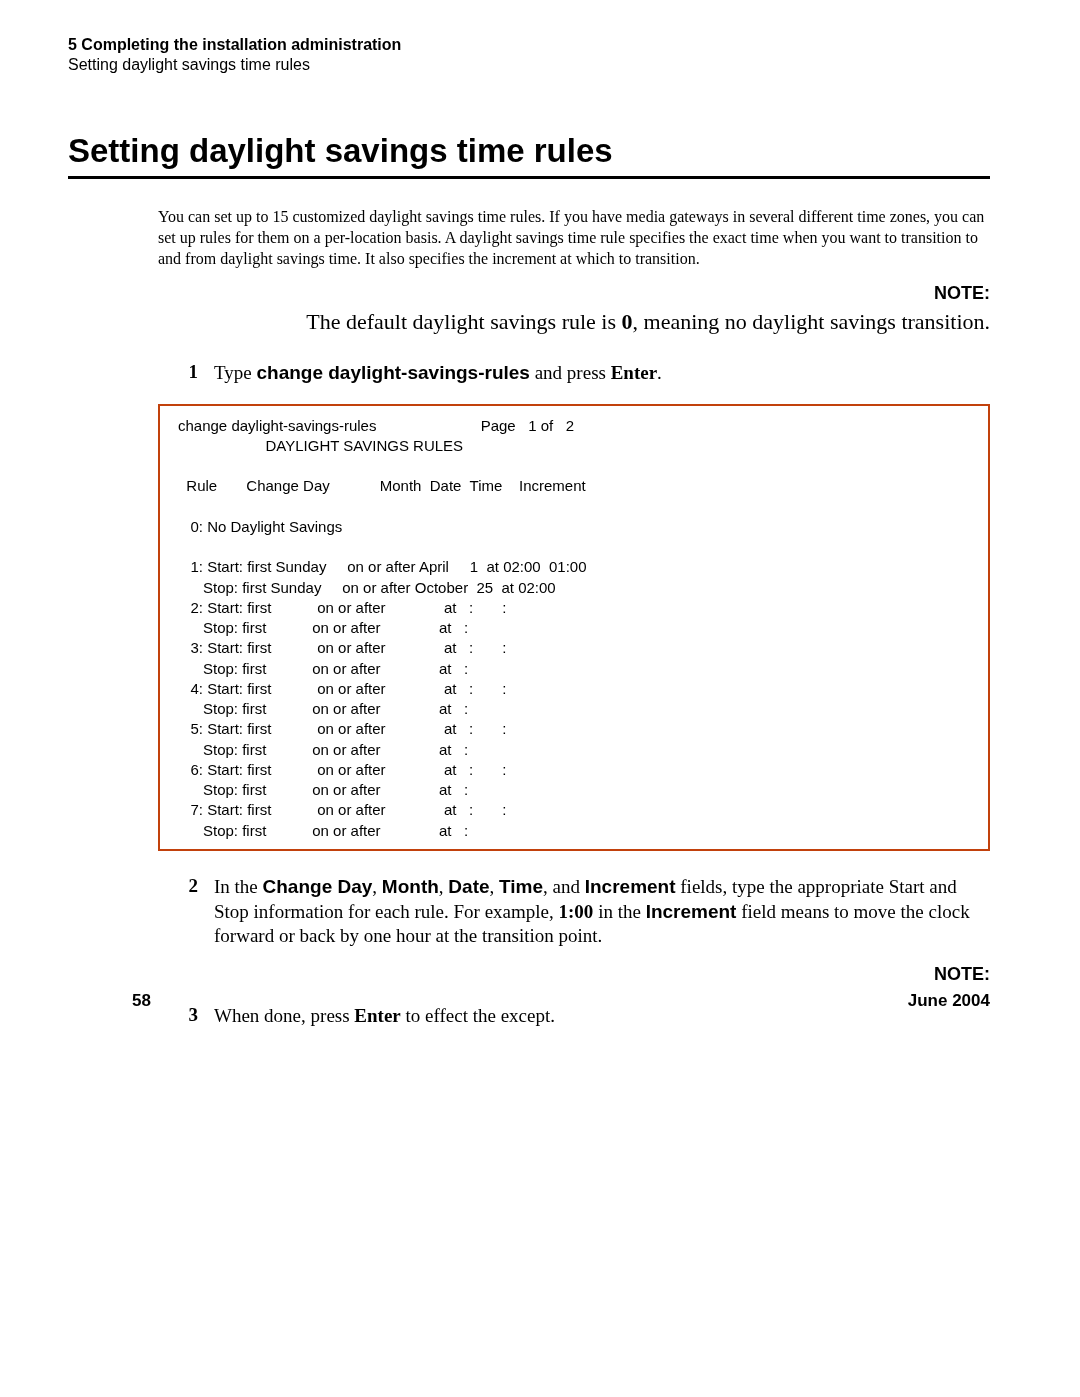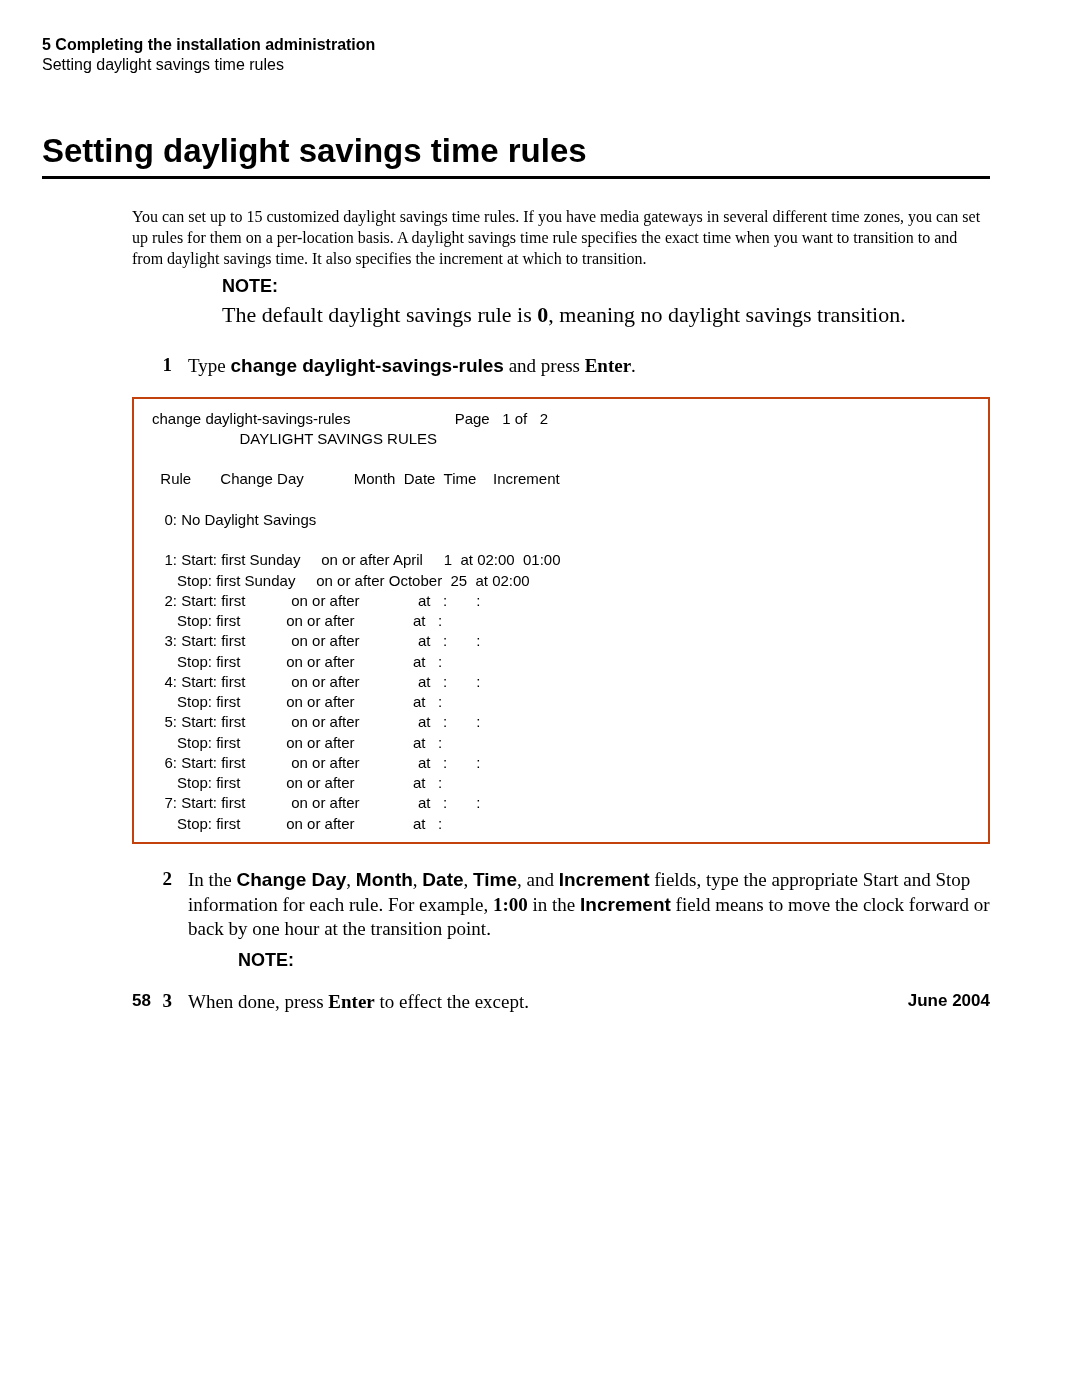--- a/index.html
+++ b/index.html
@@ -7,21 +7,21 @@
     padding: 0;
     font-family: "Times New Roman", Times, serif;
     background: #fff;
     color: #000;
   }
   .page {
     width: 1080px;
     height: 1051px;
     position: relative;
     box-sizing: border-box;
-    padding: 36px 90px 40px 42px;
+    padding: 36px 90px 40px 68px;
   }
   .header-chapter {
     font-family: Arial, Helvetica, sans-serif;
     font-weight: bold;
     font-size: 16px;
   }
   .header-sub {
     font-family: Arial, Helvetica, sans-serif;
     font-size: 16px;
     margin-top: 2px;
@@ -39,21 +39,22 @@
   .body-block {
     margin-left: 90px;
     margin-right: 0;
   }
   .intro {
     font-size: 16px;
     line-height: 1.3;
   }
   .note-block {
     margin-left: 90px;
-    margin-top: 7px;
+    margin-top: 14px;
+    text-align: right;
   }
   .note-heading {
     font-family: Arial, Helvetica, sans-serif;
     font-weight: bold;
     font-size: 18px;
     margin-bottom: 4px;
   }
   .note-text {
     font-size: 22px;
     line-height: 1.3;

